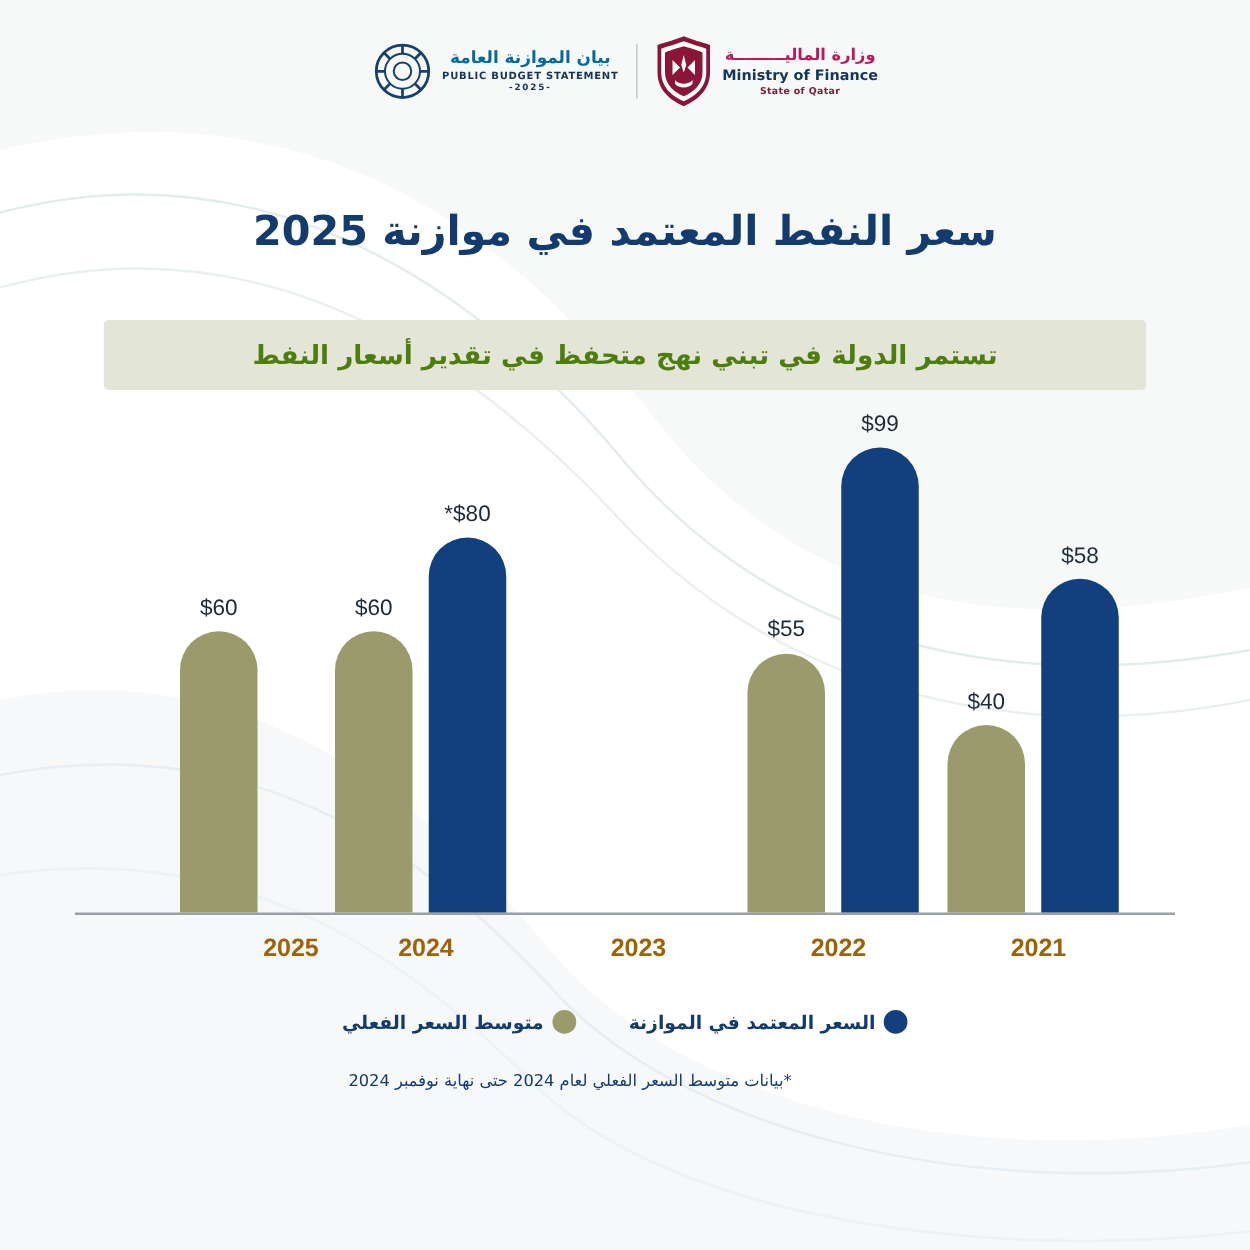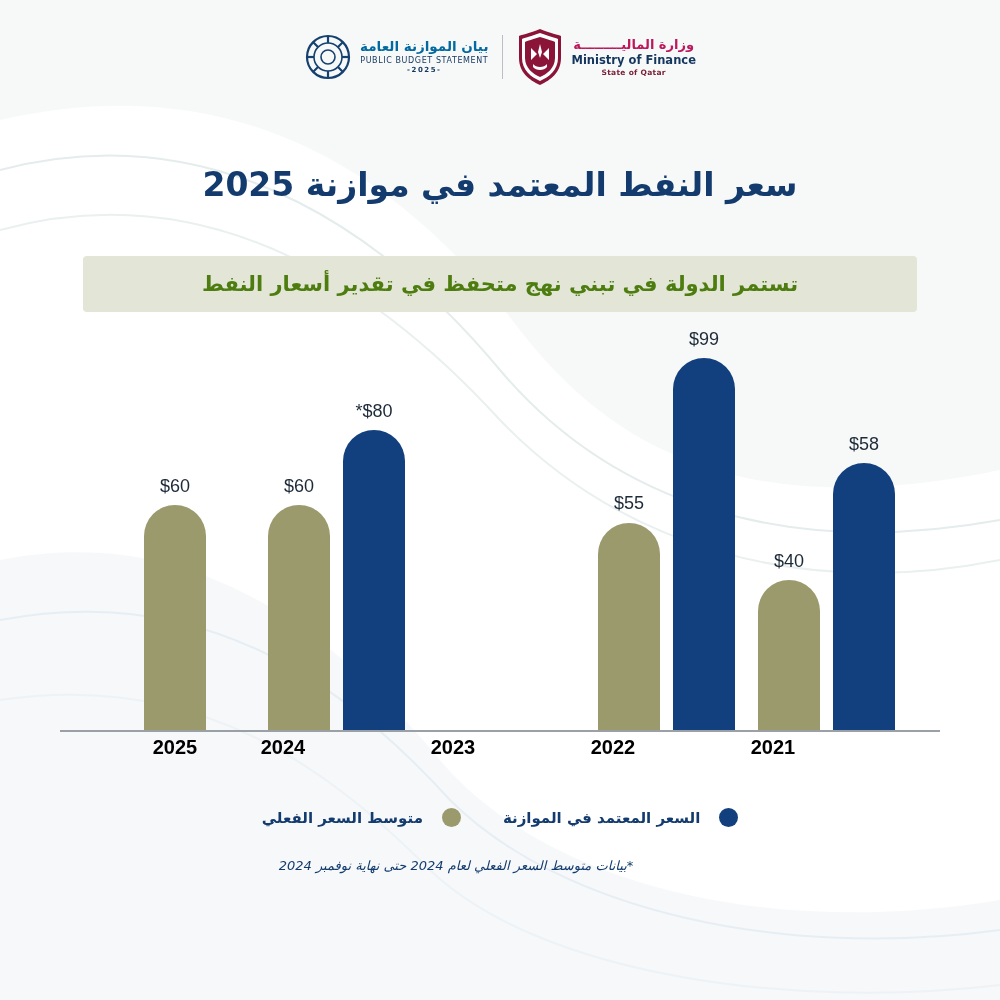--- a/index.html
+++ b/index.html
@@ -91,21 +91,21 @@
     text-align: center;
     line-height: 1.3;
   }
   .pbs-ar {
     font-size: 13.5px;
     font-weight: bold;
     color: #0369a1;
   }
   .pbs-en {
     font-size: 8px;
-    font-weight: normal;
+    font-weight: bold;
     color: #14355e;
     letter-spacing: .6px;
   }
   .pbs-year {
     font-size: 7px;
     font-weight: bold;
     color: #14355e;
     letter-spacing: 1.5px;
   }
   .pbs-mark {
@@ -183,45 +183,44 @@
     position: absolute;
     width: 120px;
     left: -29px;
     text-align: center;
     font-size: 18px;
     color: #1d2a38;
     font-family: "Liberation Sans", sans-serif;
   }
   .cat-label {
     position: absolute;
-    top: 406px;
+    top: 418px;
     width: 160px;
-    text-align: center;
     font-size: 20px;
     font-weight: bold;
-    color: #000000;
+    color: #a16207;
     font-family: "Liberation Sans", sans-serif;
   }
 
   
   .legend {
     position: absolute;
     top: 808px;
     left: 0;
     width: 1000px;
     display: flex;
     justify-content: center;
     align-items: center;
     gap: 42px;
     direction: rtl;
   }
   .legend-item {
     display: flex;
     align-items: center;
-    gap: 19px;
+    gap: 7px;
     direction: rtl;
   }
   .legend-dot {
     width: 19px;
     height: 19px;
     border-radius: 50%;
     display: inline-block;
   }
   .legend-dot.budget { background: #123f7d; }
   .legend-dot.actual { background: #9b9a6d; }
@@ -234,21 +233,20 @@
   
   .footnote {
     position: absolute;
     top: 858px;
     left: 0;
     width: 912px;
     text-align: center;
     font-size: 13px;
     color: #133b6e;
     direction: rtl;
-    font-style: italic;
   }
 </style>
 </head>
 <body>
 
 <svg class="bg-deco" width="1000" height="1000" viewBox="0 0 1000 1000" xmlns="http://www.w3.org/2000/svg">
   <defs>
     <linearGradient id="g1" x1="0" y1="0" x2="1" y2="1">
       <stop offset="0%" stop-color="#eef3f3"></stop>
       <stop offset="100%" stop-color="#ffffff"></stop>

